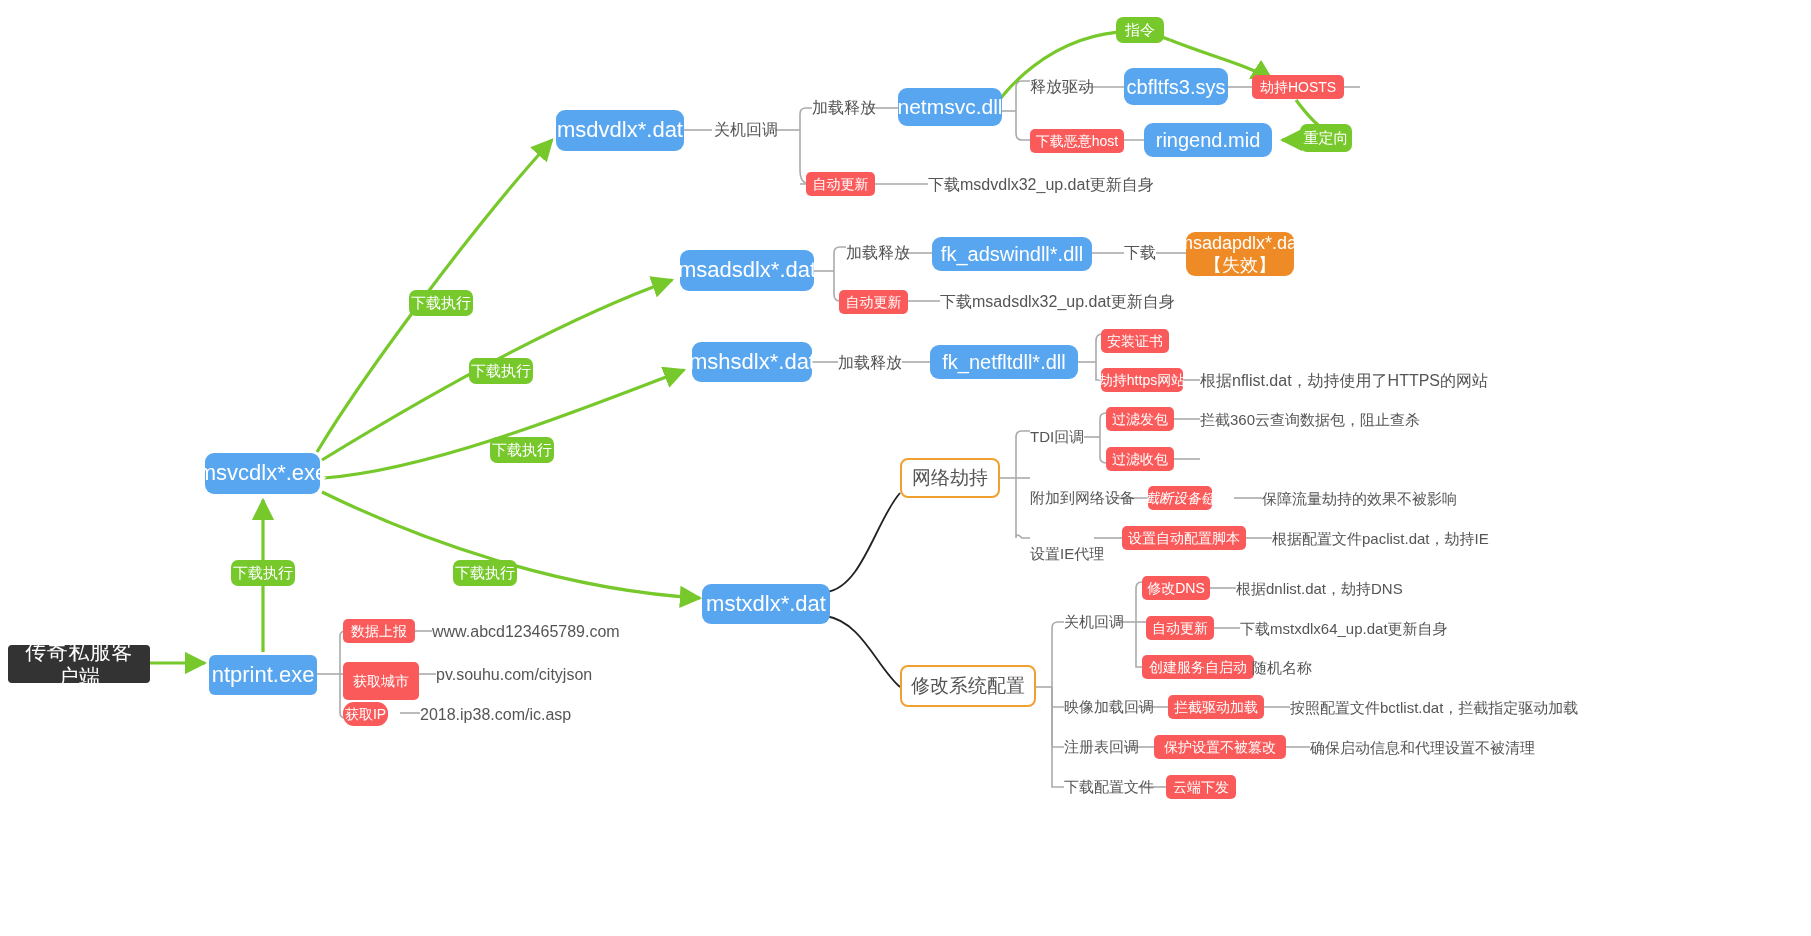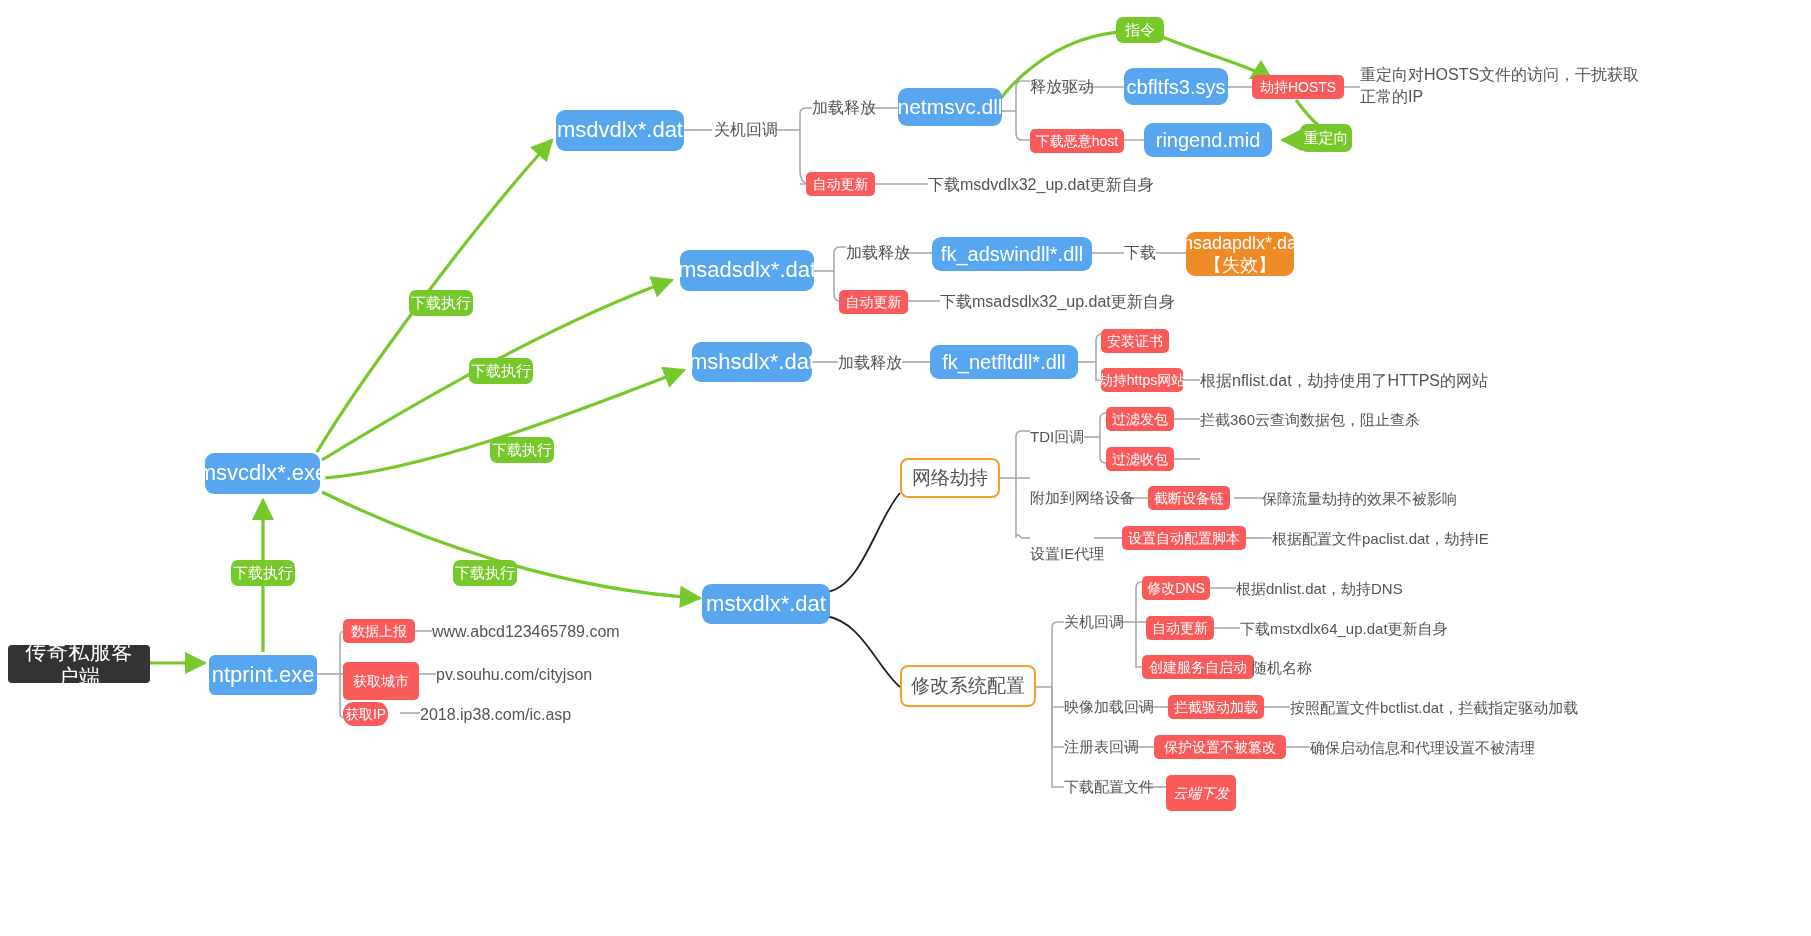--- a/index.html
+++ b/index.html
@@ -179,21 +179,20 @@
   <div class="node plain" style="left:1030px;top:77px;height:20px;">释放驱动</div>
 
   <div class="node blue" style="left:1124px;top:68px;width:104px;height:37px;font-size:20px;">cbfltfs3.sys</div>
 
   <div class="node red" style="left:1030px;top:129px;width:94px;height:24px;">下载恶意host</div>
 
   <div class="node blue" style="left:1144px;top:123px;width:128px;height:34px;font-size:20px;">ringend.mid</div>
 
   <div class="node red" style="left:1252px;top:75px;width:92px;height:24px;">劫持HOSTS</div>
 
-  <div class="node plain ml" style="left:1360px;top:64px;width:280px;height:48px;display:block;">重定向对HOSTS文件的访问，干扰获取正常的IP</div>
 
   <div class="node green" style="left:1116px;top:17px;width:48px;height:26px;">指令</div>
 
   <div class="node green" style="left:1300px;top:124px;width:52px;height:28px;">重定向</div>
 
   <div class="node blue" style="left:680px;top:250px;width:134px;height:41px;">msadsdlx*.dat</div>
 
   <div class="node plain" style="left:846px;top:243px;height:20px;">加载释放</div>
 
   <div class="node blue" style="left:932px;top:237px;width:160px;height:34px;font-size:20px;">fk_adswindll*.dll</div>
@@ -226,21 +225,21 @@
   <div class="node orangeline" style="left:900px;top:665px;width:136px;height:42px;">修改系统配置</div>
 
   <div class="node plain sm" style="left:1030px;top:427px;height:20px;">TDI回调</div>
 
   <div class="node red" style="left:1106px;top:407px;width:68px;height:24px;">过滤发包</div>
   <div class="node plain sm" style="left:1200px;top:410px;height:20px;justify-content:flex-start;">拦截360云查询数据包，阻止查杀</div>
 
   <div class="node red" style="left:1106px;top:447px;width:68px;height:24px;">过滤收包</div>
 
   <div class="node plain sm" style="left:1030px;top:488px;height:20px;">附加到网络设备</div>
-  <div class="node red" style="left:1148px;top:486px;width:82px;height:24px;">截断设备链</div>
+  <div class="node red" style="left:1148px;top:486px;width:64px;height:24px;font-style:italic;">截断设备链</div>
   <div class="node plain sm" style="left:1262px;top:489px;height:20px;justify-content:flex-start;">保障流量劫持的效果不被影响</div>
 
   <div class="node plain sm" style="left:1030px;top:528px;height:20px;margin-top:16px;">设置IE代理</div>
   <div class="node red" style="left:1122px;top:526px;width:124px;height:24px;">设置自动配置脚本</div>
   <div class="node plain sm" style="left:1272px;top:529px;height:20px;justify-content:flex-start;">根据配置文件paclist.dat，劫持IE</div>
 
   <div class="node plain sm" style="left:1064px;top:612px;height:20px;">关机回调</div>
 
   <div class="node red" style="left:1142px;top:576px;width:68px;height:24px;">修改DNS</div>
   <div class="node plain sm" style="left:1236px;top:579px;height:20px;justify-content:flex-start;">根据dnlist.dat，劫持DNS</div>
@@ -253,15 +252,15 @@
 
   <div class="node plain sm" style="left:1064px;top:697px;height:20px;">映像加载回调</div>
   <div class="node red" style="left:1168px;top:695px;width:96px;height:24px;">拦截驱动加载</div>
   <div class="node plain sm" style="left:1290px;top:698px;height:20px;justify-content:flex-start;">按照配置文件bctlist.dat，拦截指定驱动加载</div>
 
   <div class="node plain sm" style="left:1064px;top:737px;height:20px;">注册表回调</div>
   <div class="node red" style="left:1154px;top:735px;width:132px;height:24px;">保护设置不被篡改</div>
   <div class="node plain sm" style="left:1310px;top:738px;height:20px;justify-content:flex-start;">确保启动信息和代理设置不被清理</div>
 
   <div class="node plain sm" style="left:1064px;top:777px;height:20px;">下载配置文件</div>
-  <div class="node red" style="left:1166px;top:775px;width:70px;height:36px;font-style:italic;">云端下发</div>
+  <div class="node red" style="left:1166px;top:775px;width:70px;height:24px;">云端下发</div>
 
 </div>
 
 </body></html>

